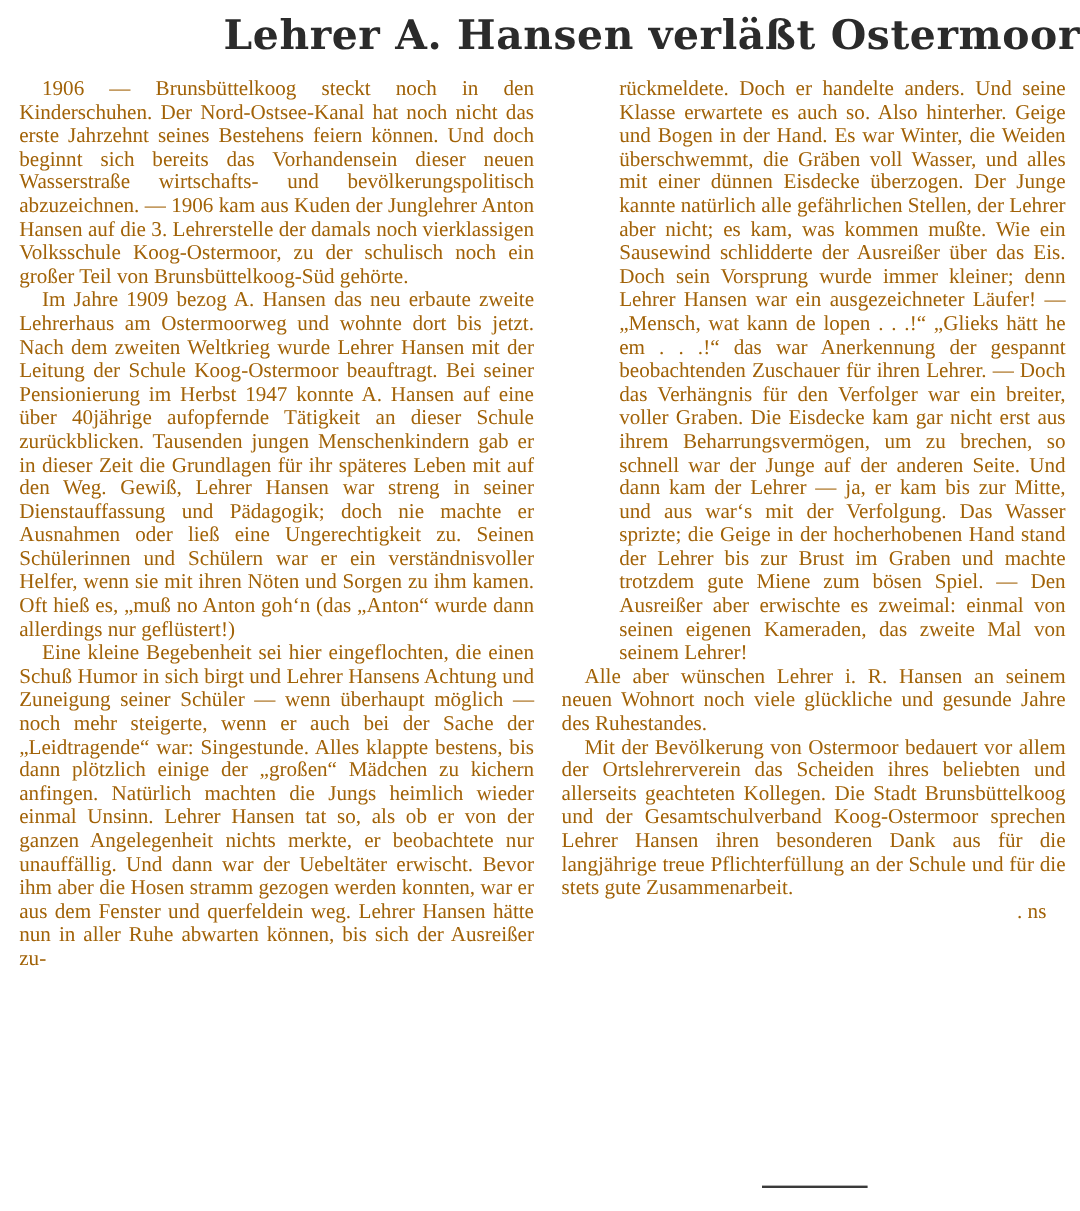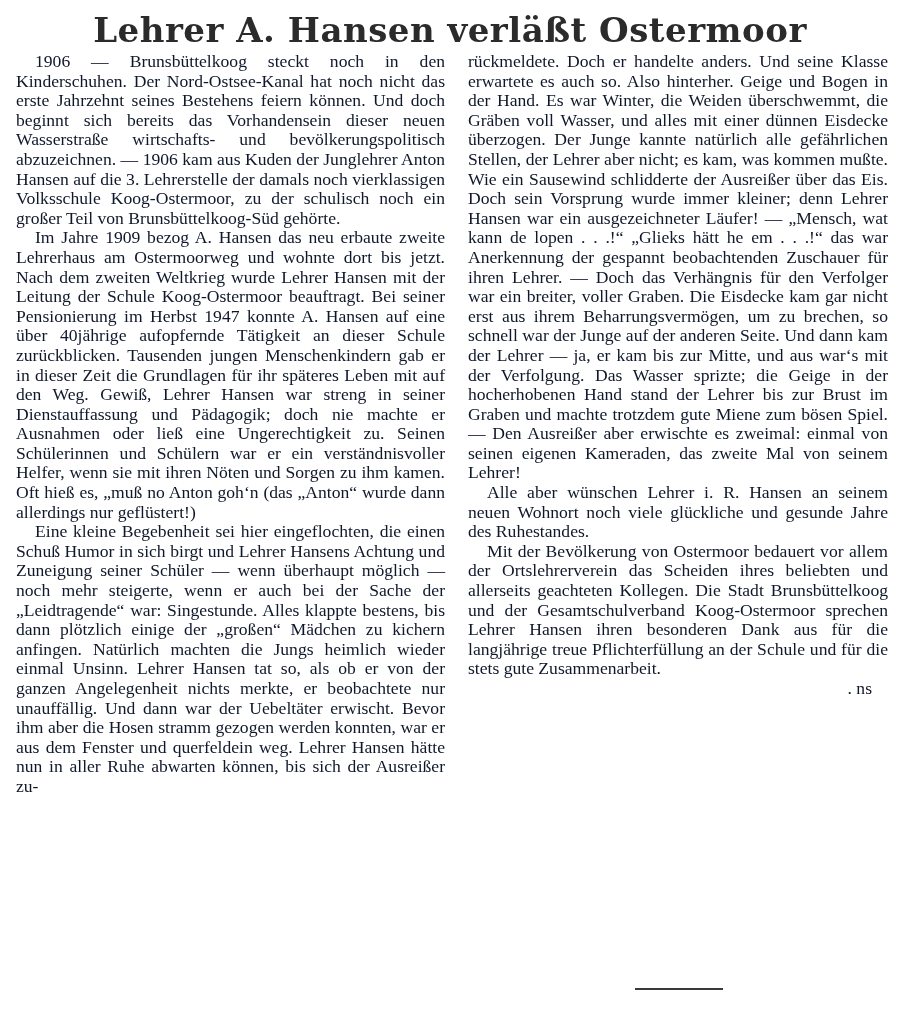--- a/index.html
+++ b/index.html
@@ -2,40 +2,40 @@
 <html><head>
 <meta charset="utf-8">
 <style>
   html, body { margin: 0; padding: 0; background: #ffffff; }
   body {
     width: 900px; height: 1009px; overflow: hidden; position: relative;
     color: #2a2a2a;
   }
   .headline {
     position: absolute; top: 10px; left: 0; width: 900px;
-    text-align: center;
+    text-align: right;
     font-family: "DejaVu Serif", serif;
     font-weight: bold;
     font-size: 34px;
     letter-spacing: 0.5px;
     color: #2b2b2b;
     margin: 0;
   }
   .col {
-    position: absolute; top: 52px;
+    position: absolute; top: 64px;
     font-family: "Liberation Serif", serif;
     font-size: 17.6px;
     line-height: 19.6px;
     text-align: justify;
-    color: #0f172a;
+    color: #a16207;
   }
   .col-left { left: 16px; width: 429px; }
   .col-right { left: 468px; width: 420px; }
   .col p { margin: 0; text-indent: 19px; hyphens: manual; }
-  .col p.cont { text-indent: 0; }
+  .col p.cont { text-indent: 0; margin-left: 48px; }
   .signature {
     text-align: right; padding-right: 16px; margin: 0;
     font-family: "Liberation Serif", serif;
   }
   .end-rule {
     position: absolute; left: 635px; top: 988px; width: 88px; height: 2px;
     background: #3a3a3a;
   }
 </style>
 </head>

